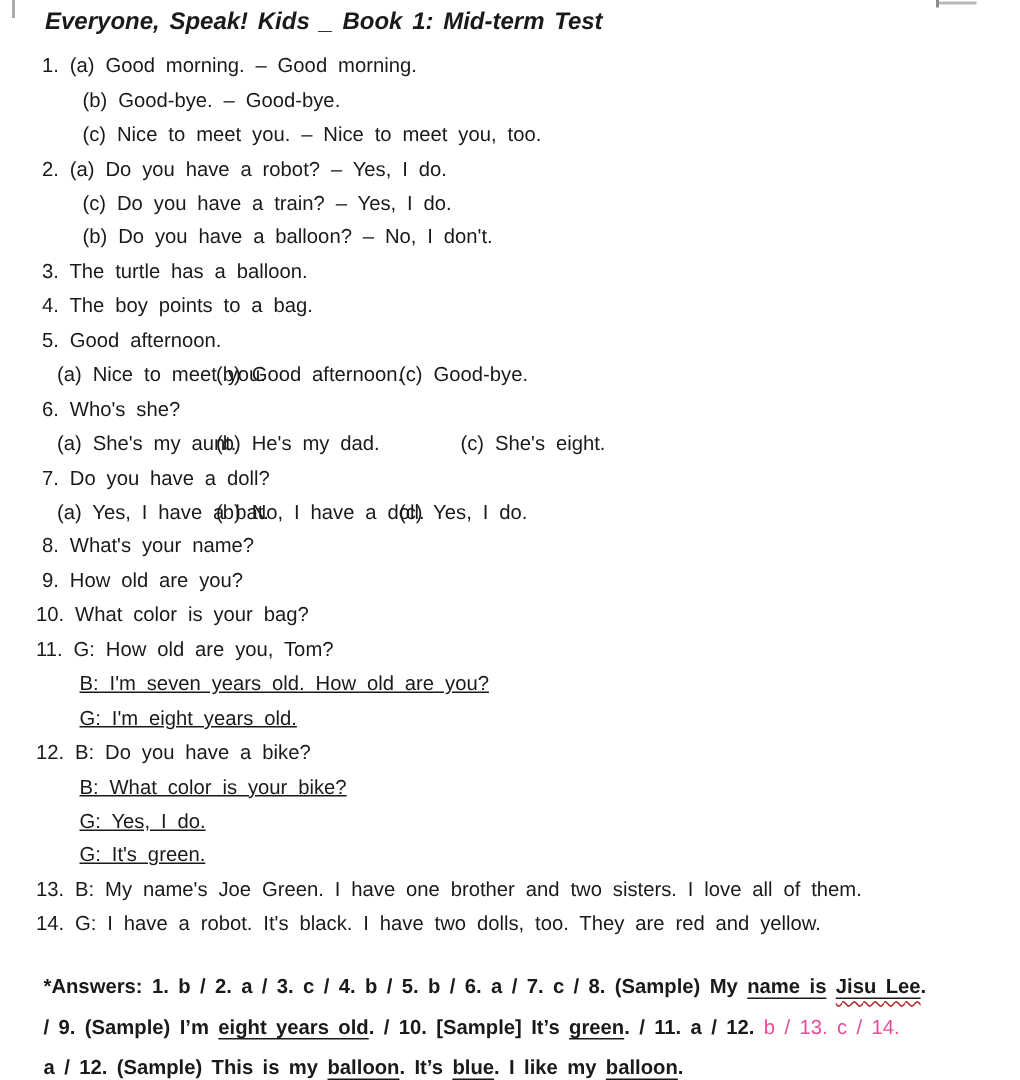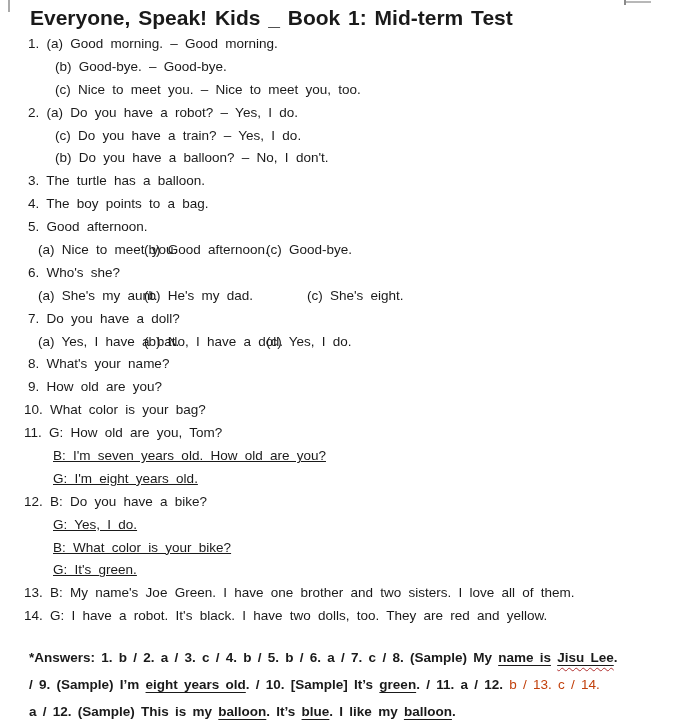--- a/index.html
+++ b/index.html
@@ -7,22 +7,23 @@
     width:680px; height:720px; background:#ffffff; position:relative;
     font-family:"Liberation Sans", sans-serif; color:#1a1a1a; overflow:hidden;
   }
   .corner-mark { position:absolute; background:#aaaaaa; }
   #corner-left-v  { left:8px; top:0; width:2px; height:12px; }
   #corner-right-h { left:624px; top:1px; width:27px; height:2px; background:#b8b8b8; }
   #corner-right-v { left:624px; top:0; width:2px; height:5px; background:#8a8a8a; }
 
   .title {
     position:absolute; left:30px; top:6px;
-    font-size:21px; font-weight:700; word-spacing:2px; letter-spacing:0px;
+    font-size:16px; font-weight:700; word-spacing:2px; letter-spacing:0px;
     white-space:pre;
+    font-style:italic;
   }
 
   .body-block { position:absolute; left:0; top:33px; width:680px; }
   .line {
     height:22.9px; line-height:22.9px; font-size:13.5px;
     word-spacing:3.5px; white-space:pre; position:relative;
   }
   .line.num1 { padding-left:28px; }
   .line.num2 { padding-left:24px; }
   .line.sub  { padding-left:43px;margin-left:12px; }
@@ -41,21 +42,21 @@
   .u {
     text-decoration:underline;
     text-decoration-thickness:1.4px;
     text-underline-offset:3px;
   }
   .sq {
     text-decoration:underline wavy #b03030;
     text-decoration-thickness:1px;
     text-underline-offset:5px;
   }
-  .faded { color:#c2410c; font-weight:400; }
+  .faded { color:#ec4899; font-weight:400; }
 </style>
 </head>
 <body>
 
 <div id="corner-left-v" class="corner-mark"></div>
 <div id="corner-right-h" class="corner-mark"></div>
 <div id="corner-right-v" class="corner-mark"></div>
 
 <div class="title">Everyone, Speak! Kids _ Book 1: Mid-term Test</div>
 
@@ -86,22 +87,22 @@
     <span class="opt-b">(b) No, I have a doll.</span>
     <span class="opt-c-mid">(c) Yes, I do.</span>
   </div>
   <div class="line num1">8. What's your name?</div>
   <div class="line num1">9. How old are you?</div>
   <div class="line num2">10. What color is your bag?</div>
   <div class="line num2">11. G: How old are you, Tom?</div>
   <div class="line dlg">B: I'm seven years old. How old are you?</div>
   <div class="line dlg">G: I'm eight years old.</div>
   <div class="line num2">12. B: Do you have a bike?</div>
+  <div class="line dlg">B: What color is your bike?</div>
   <div class="line dlg">G: Yes, I do.</div>
-  <div class="line dlg">B: What color is your bike?</div>
   <div class="line dlg">G: It's green.</div>
   <div class="line num2">13. B: My name's Joe Green. I have one brother and two sisters. I love all of them.</div>
   <div class="line num2">14. G: I have a robot. It's black. I have two dolls, too. They are red and yellow.</div>
 </div>
 
 <div class="answers">
   <div class="ans-line"><span>*Answers: 1. b / 2. a / 3. c / 4. b / 5. b / 6. a / 7. c / 8. (Sample) My </span><span class="u">name is</span><span> </span><span class="u"><span class="sq">Jisu Lee</span></span><span>.</span></div>
   <div class="ans-line"><span>/ 9. (Sample) I’m </span><span class="u">eight years old</span><span>. / 10. [Sample] It’s </span><span class="u">green</span><span>. / 11. a / 12. </span><span class="faded">b / 13. c / 14.</span></div>
   <div class="ans-line"><span>a / 12. (Sample) This is my </span><span class="u">balloon</span><span>. It’s </span><span class="u">blue</span><span>. I like my </span><span class="u">balloon</span><span>.</span></div>
 </div>

